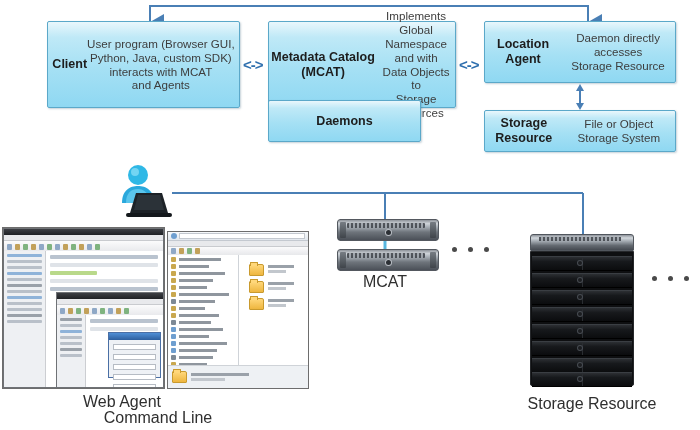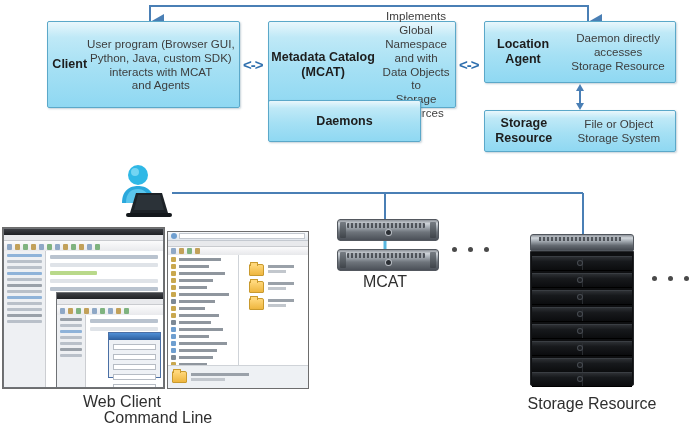--- a/index.html
+++ b/index.html
@@ -450,18 +450,18 @@
     </div>
     <div style="position:absolute;left:0;right:0;bottom:0;height:22px;background:#eef1f4;border-top:1px solid #cfd3d8;display:flex;align-items:center;gap:4px;padding:0 4px;">
       <span class="folder" style="margin:0"></span>
       <span>
           <s style="display:block;width:58px;height:3px;background:#9aa1a9;margin-bottom:2px"></s>
             <s style="display:block;width:34px;height:3px;background:#c2c7cd"></s>
         </span>
     </div>
   </div>
 
-  <div class="cap" id="cap-web">Web Client</div>
+  <div class="cap" id="cap-web">Web Agent</div>
   <div class="cap" id="cap-cmd">Command Line</div>
   <div class="cap" id="cap-mcat">MCAT</div>
   <div class="cap" id="cap-sr">Storage Resource</div>
 
 </div>
 
 </body></html>

